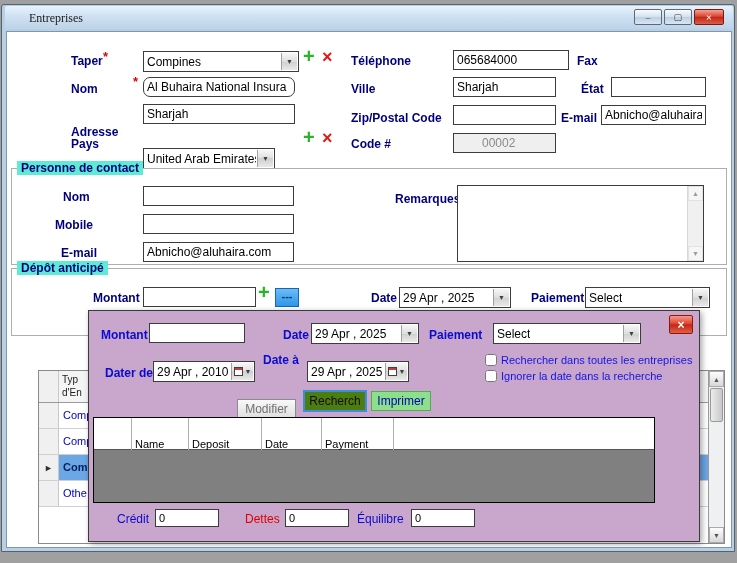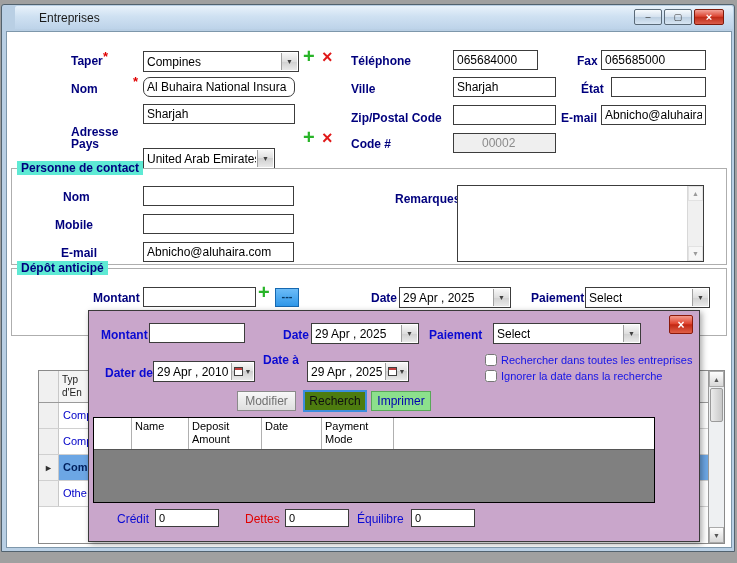--- a/index.html
+++ b/index.html
@@ -1,22 +1,22 @@
 <!DOCTYPE html>
 <html><head>
 <meta charset="utf-8">
 <style>
   * { margin:0; padding:0; box-sizing:border-box; }
   html,body { width:737px; height:563px; overflow:hidden; }
   body { background:#a0a0a0; font-family:"Liberation Sans", sans-serif; position:relative; }
 
   .window { position:absolute; left:1px; top:4px; width:734px; height:548px;
             background:#b9cfe4; border:1px solid #52626e; border-radius:3px 3px 0 0; }
-  .titlebar { position:absolute; left:13px; top:1px; right:1px; height:23px;
-              background:linear-gradient(#e9f2fb,#cfe1f2 45%,#bdd3e9); border-radius:2px 2px 0 0; }
+  .titlebar { position:absolute; left:3px; top:1px; right:1px; height:23px;
+              background:linear-gradient(#e9f2fb,#cfe1f2 45%,#bdd3e9); border-radius:2px 2px 0 0;font-family:Liberation Serif, serif; }
   .title { position:absolute; left:24px; top:5px; font-size:12px; color:#1a1a1a; }
   .winbtns { position:absolute; right:9px; top:3px; display:flex; }
   .wbtn { width:28px; height:16px; border:1px solid #5a6a78; border-radius:2px; margin-left:2px;
           background:linear-gradient(#f6fafd,#d5e2ef 48%,#bccfe1 52%,#d8e6f3);
           display:flex; align-items:center; justify-content:center; font-size:9px; color:#303030; }
   .wbtn.close { width:30px; color:#fff; font-size:11px; font-weight:bold;
           background:linear-gradient(#f2a196,#dc4734 45%,#bf2a16 52%,#da5d4b); border-color:#7e1a0c; }
 
   .client { position:absolute; left:4px; top:26px; width:726px; height:517px;
             background:#fff; border:1px solid #7e97ab; overflow:hidden; }
@@ -88,21 +88,21 @@
          background:linear-gradient(#f8f8f8,#dedede); display:flex; align-items:center; justify-content:center; }
   .btn.default { border:2px solid #3c8ddc; background:#4d7c0f; color:#101010; }
   .btn.green { background:#8ce08c; border:1px solid #58a858; color:#0000b0; }
   .chk { position:absolute; display:flex; align-items:flex-start; gap:4px; }
   .chk input { width:12px; height:12px; margin-top:0; }
   .chk-lbl { font-size:11px; color:#1414e6; white-space:nowrap; line-height:13px; }
 
   .dtable { position:absolute; left:4px; top:106px; width:562px; height:86px;
          border:1px solid #000; background:#fff; }
   .dt-head { display:flex; height:32px; border-bottom:1px solid #555; background:#fff; }
-  .th { border-right:1px solid #b0b0b0; font-size:11px; color:#000; padding:2px 3px;
+  .th { border-right:1px solid #b0b0b0; font-size:11px; color:#000; padding:20px 3px;
          overflow:hidden; line-height:13px; }
   .th-fill { flex:1; }
   .dt-body { position:absolute; left:0; right:0; top:32px; bottom:0; background:#808080; }
 </style>
 </head>
 <body>
 
 <div class="window">
   <div class="titlebar">
     <span class="title">Entreprises</span>
@@ -125,23 +125,22 @@
     <span class="req" style="left:96px;top:17px">*</span>
     <div class="combo" style="left:136px;top:19px;width:156px">
       <span class="combo-val">Compines</span>
       <span class="combo-btn">
           <span>▼</span>
         </span>
     </div>
     <span class="plus" style="left:296px;top:14px">+</span>
     <span class="delx" style="left:315px;top:15px">×</span>
     <span class="lbl" style="left:344px;top:22px">Téléphone</span>
-    <input class="txt" style="left: 446px; top: 18px; width: 85px;" value="065684000">
+    <input class="txt" style="left: 446px; top: 18px; width: 116px;" value="065684000">
     <span class="lbl" style="left:570px;top:22px">Fax</span>
-    <input class="txt" style="left: 594px; top: 18px; width: 105px;" value="065685000">
 
     <span class="lbl" style="left:64px;top:50px">Nom</span>
     <span class="req" style="left:126px;top:42px">*</span>
     <input class="txt" style="left: 136px; top: 45px; width: 152px; border-radius: 7px;" value="Al Buhaira National Insura">
     <span class="lbl" style="left:344px;top:50px">Ville</span>
     <input class="txt" style="left: 446px; top: 45px; width: 103px;" value="Sharjah">
     <span class="lbl" style="left:574px;top:50px">État</span>
     <input class="txt" style="left: 604px; top: 45px; width: 95px;" value="">
 
     <span class="lbl" style="left:64px;top:93px">Adresse</span>
@@ -274,21 +273,21 @@
 
       <label class="chk" style="left:396px;top:43px">
         <input type="checkbox" style="">
         <span class="chk-lbl">Rechercher dans toutes les entreprises</span>
       </label>
       <label class="chk" style="left:396px;top:59px">
         <input type="checkbox" style="">
         <span class="chk-lbl">Ignorer la date dans la recherche</span>
       </label>
 
-      <div class="btn" style="left:148px;top:80px;width:59px;height:20px">Modifier</div>
+      <div class="btn" style="left:148px;top:88px;width:59px;height:20px">Modifier</div>
       <div class="btn default" style="left:214px;top:79px;width:64px;height:22px">Recherch</div>
       <div class="btn green" style="left:282px;top:80px;width:60px;height:20px">Imprimer</div>
 
       <div class="dtable">
         <div class="dt-head">
           <div class="th" style="width:38px"></div>
           <div class="th" style="width:57px">Name</div>
           <div class="th" style="width:73px">Deposit Amount</div>
           <div class="th" style="width:60px">Date</div>
           <div class="th" style="width:72px">Payment Mode</div>

